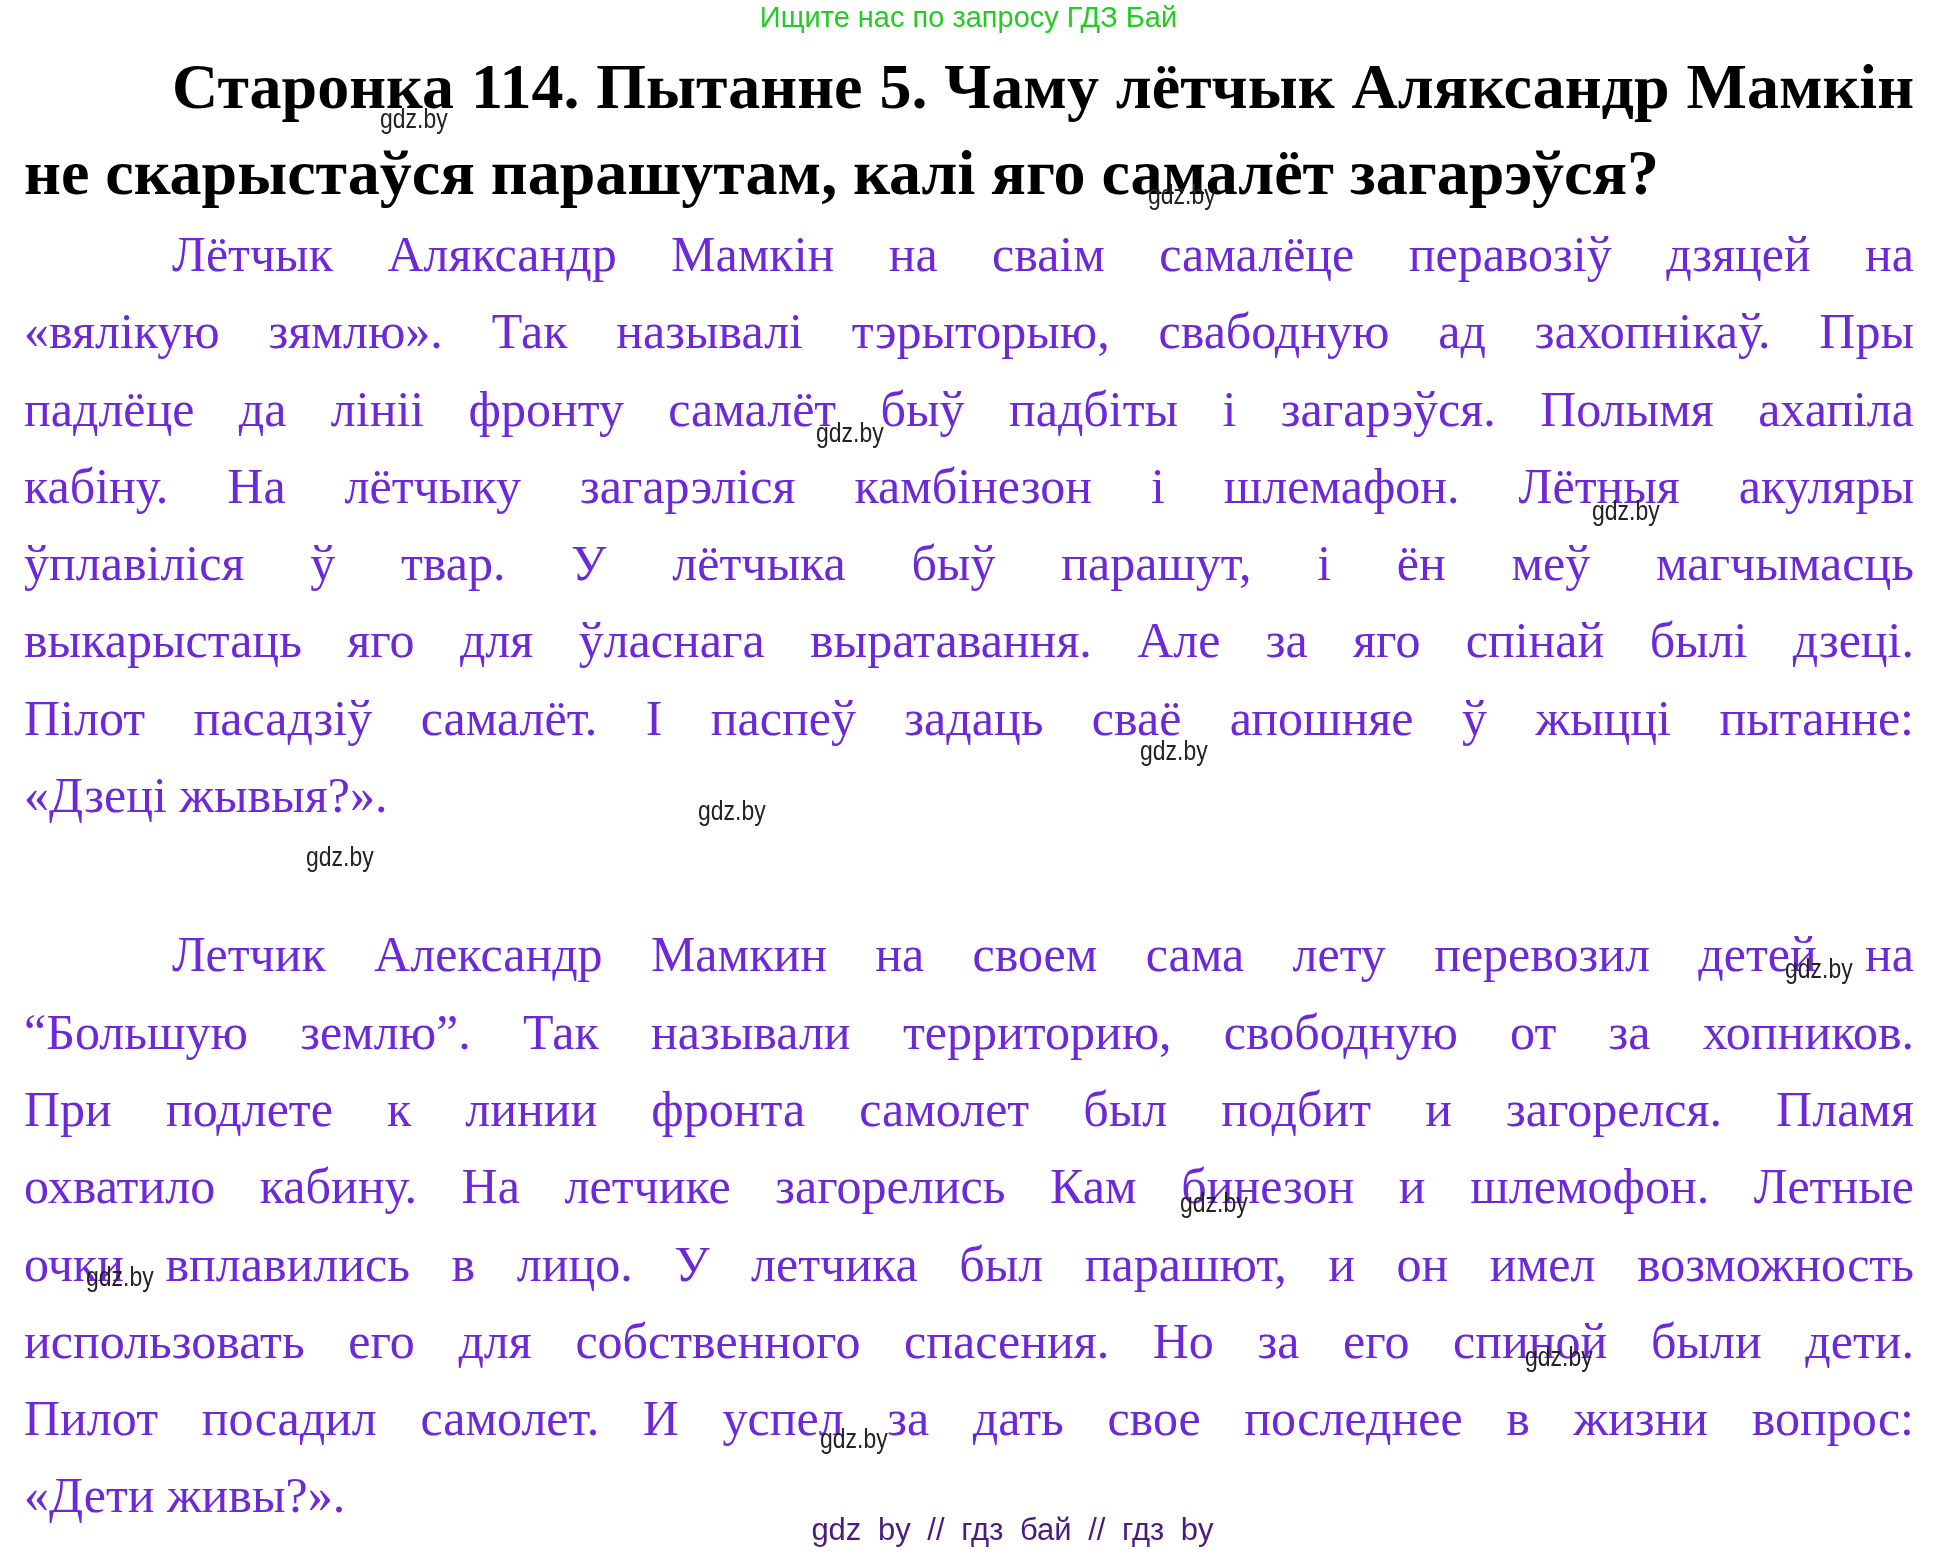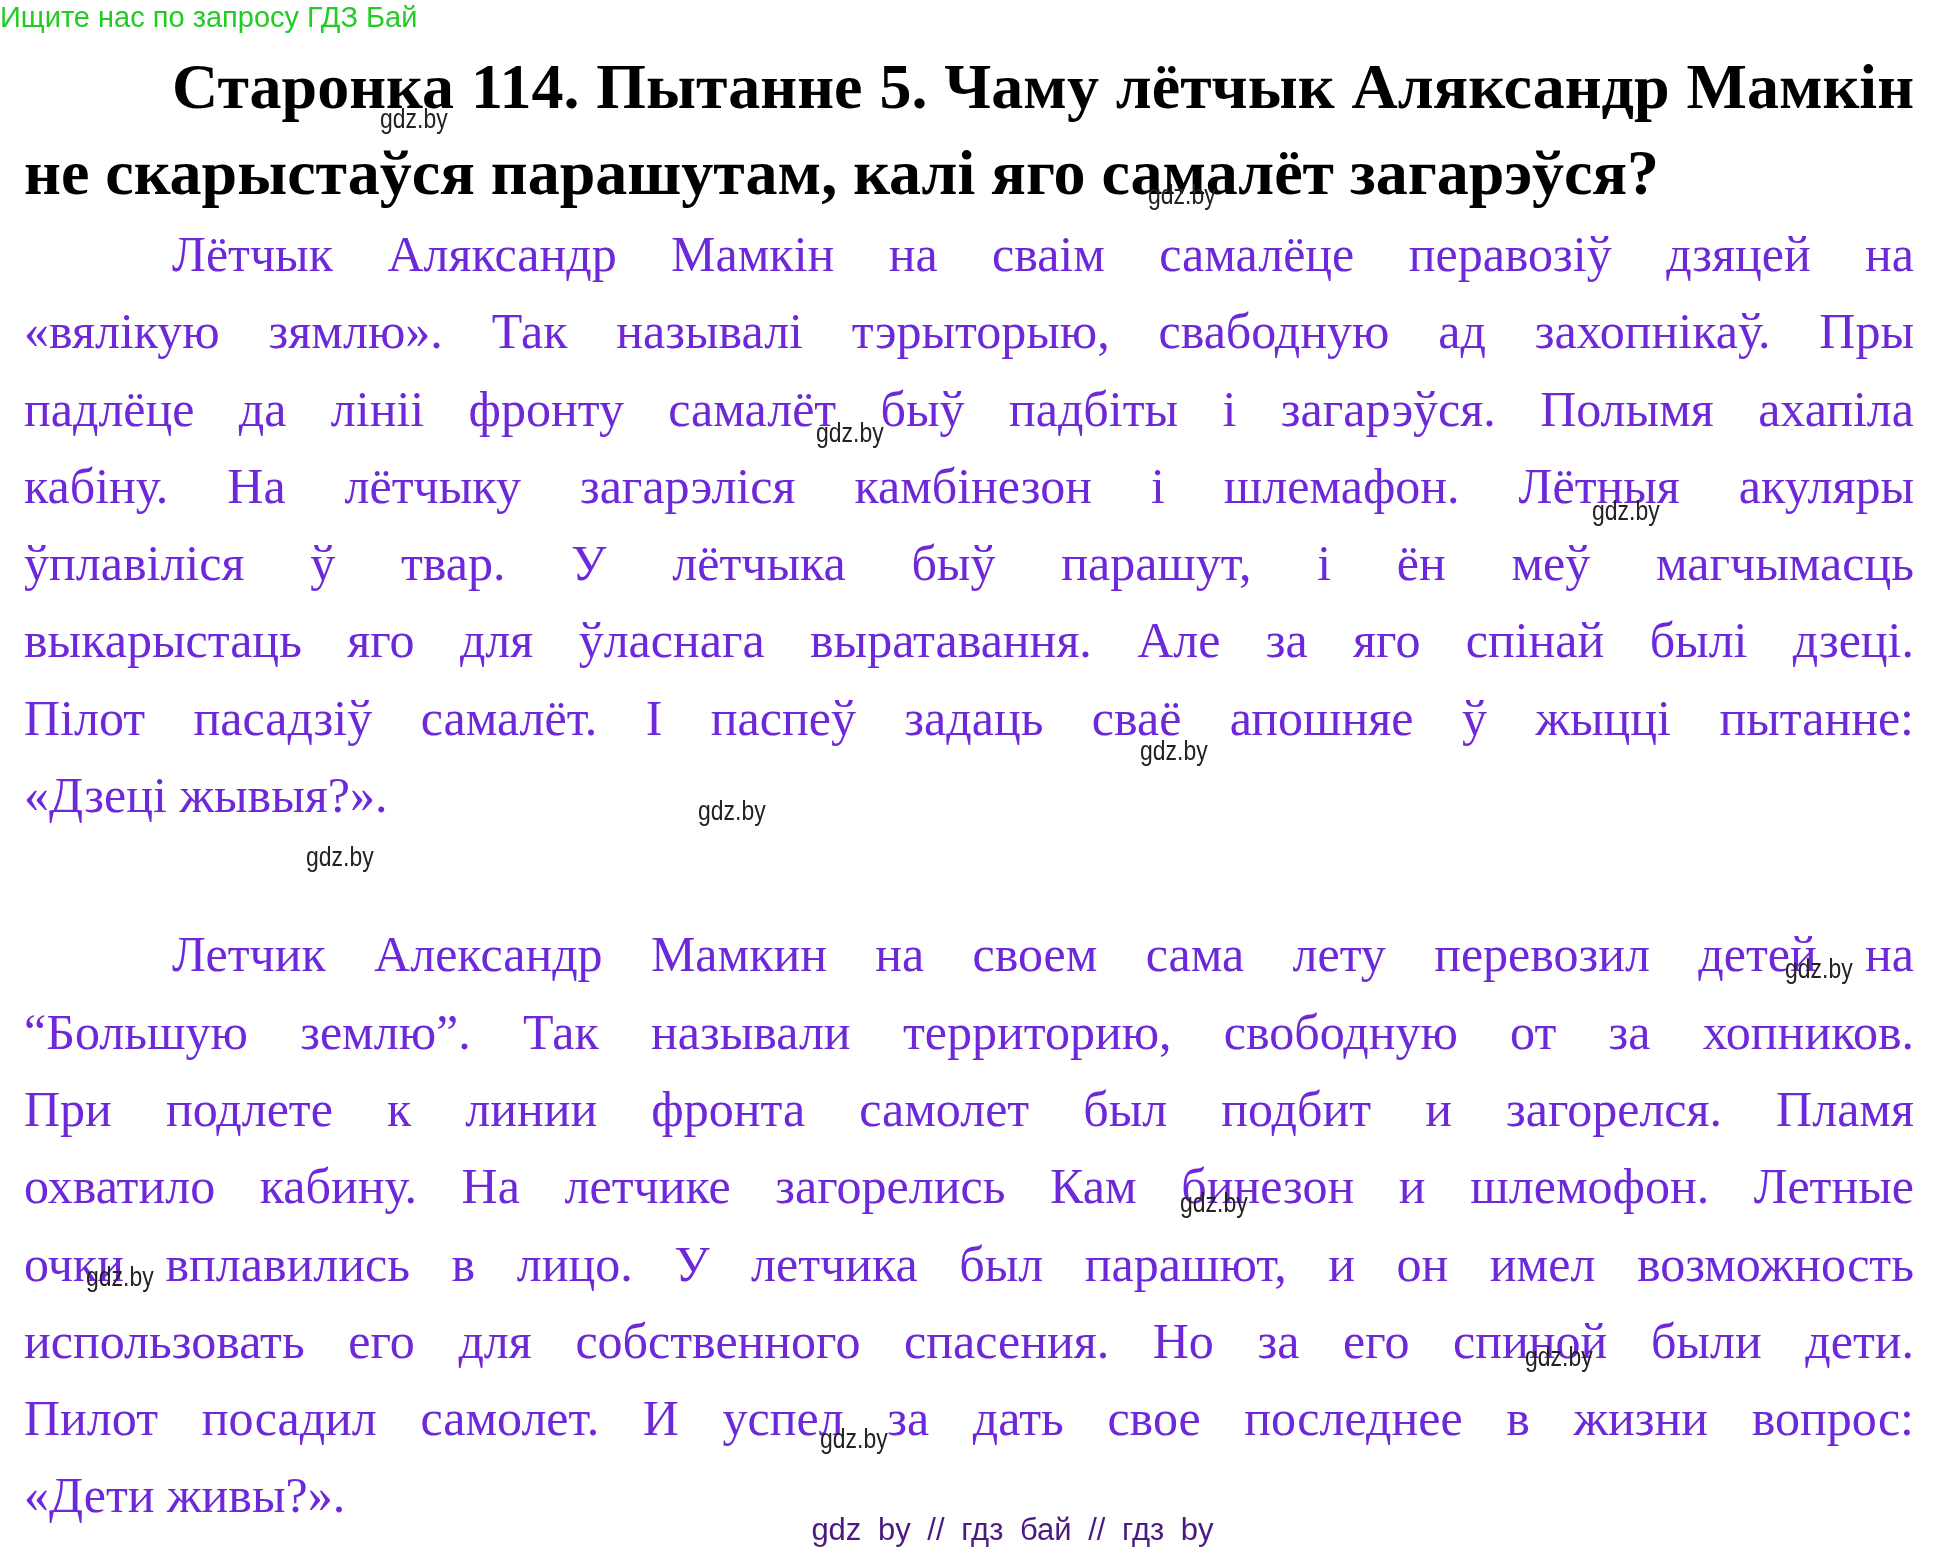--- a/index.html
+++ b/index.html
@@ -1,19 +1,19 @@
 <!DOCTYPE html>
 <html><head>
 <meta charset="utf-8">
 <style>
   html, body { margin: 0; padding: 0; background: #ffffff; }
   body { width: 1937px; height: 1554px; position: relative; overflow: hidden; }
   .banner {
     position: absolute; top: 0; left: 0; width: 1937px; height: 34px;
-    text-align: left; font-family: "Liberation Sans", sans-serif;
+    text-align: center; font-family: "Liberation Sans", sans-serif;
     font-size: 29px; line-height: 34px; color: #22cc22;
   }
   .page { position: absolute; left: 24px; top: 44px; width: 1890px; }
   .title {
     font-family: "Liberation Serif", serif; font-weight: bold;
     font-size: 64px; line-height: 86px; color: #000;
     text-align: justify; text-align-last: left; text-indent: 148px;
     margin: 0;
   }
   .para {

